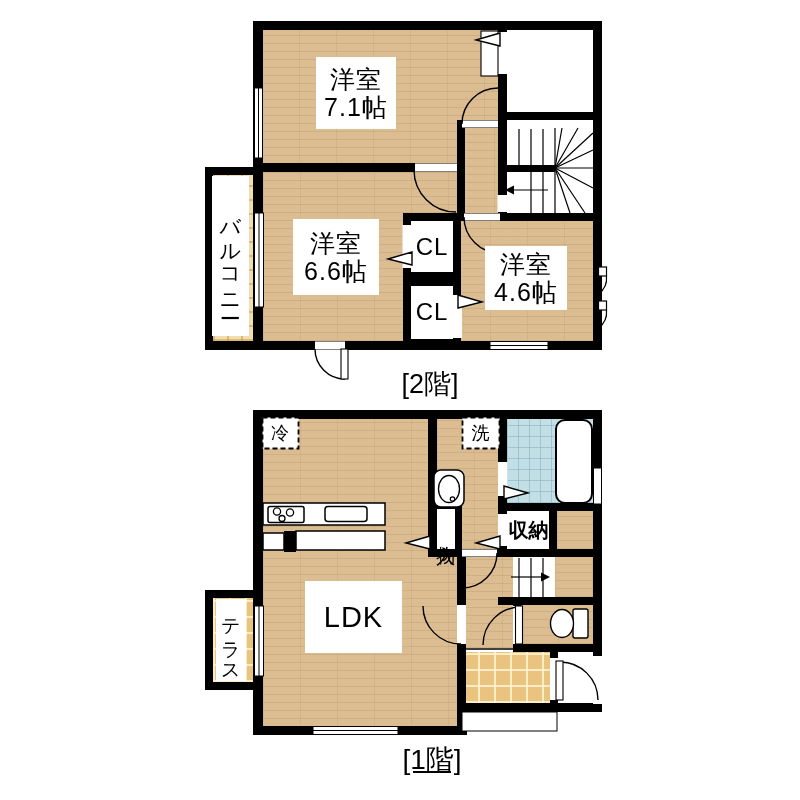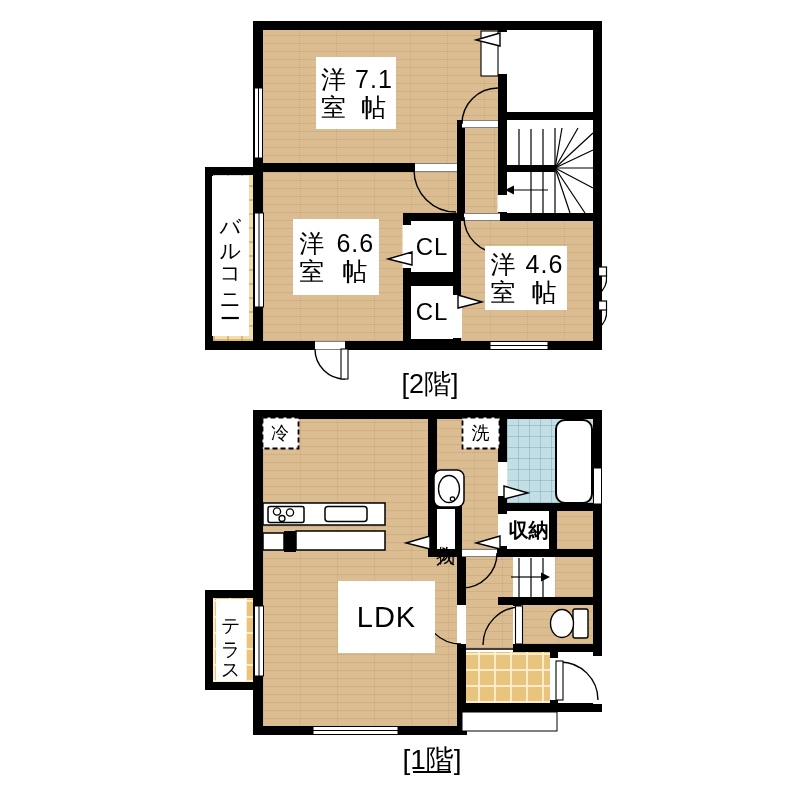--- a/index.html
+++ b/index.html
@@ -15,21 +15,21 @@
   .gtile{position:absolute;background-color:#e9c47f;
         background-image:repeating-linear-gradient(90deg, rgba(255,243,210,.85) 0 2px, transparent 2px 16px),
                          repeating-linear-gradient(0deg, rgba(255,243,210,.85) 0 2px, transparent 2px 16px);}
   .bath{position:absolute;background-color:#c2dfe6;
         background-image:repeating-linear-gradient(90deg, rgba(130,170,185,.5) 0 1px, transparent 1px 11px),
                          repeating-linear-gradient(0deg, rgba(130,170,185,.5) 0 1px, transparent 1px 11px);}
   .whitefloor{position:absolute;background:#ffffff;}
   .blackbox{position:absolute;background:#000;}
   svg#overlay{position:absolute;left:0;top:0;pointer-events:none;}
   
-  .lbl{position:absolute;display:flex;flex-direction:row;align-items:center;justify-content:center;
+  .lbl{position:absolute;display:flex;flex-direction:column;align-items:center;justify-content:center;
        background:#ffffff;line-height:1.12;text-align:center;letter-spacing:1px;}
   .lbl.nobg{background:transparent;}
   .vert{writing-mode:vertical-rl;text-orientation:upright;letter-spacing:2px;}
   .cap{position:absolute;background:transparent;text-align:center;}
 </style>
 </head>
 <body>
 
 <div id="canvas">
 
@@ -250,21 +250,21 @@
   <div class="lbl nobg" style="left:411px;top:296px;width:42px;height:32px;font-size:24px;">
     <span>CL</span>
   </div>
   <div class="lbl vert" style="left:212px;top:176px;width:37px;height:160px;font-size:21px;">
     <span>バルコニー</span>
   </div>
   <div class="cap" style="left:385px;top:366px;width:90px;height:26px;font-size:27px;">
     <span>[2階]</span>
   </div>
 
-  <div class="lbl" style="left:305px;top:581px;width:97px;height:72px;font-size:29px;margin-left:33px;">
+  <div class="lbl" style="left:305px;top:581px;width:97px;height:72px;font-size:29px;">
     <span>LDK</span>
   </div>
   <div class="lbl nobg vert" style="left:435px;top:508px;width:22px;height:46px;font-size:19px;letter-spacing:0;">
     <span>物入</span>
   </div>
   <div class="lbl nobg" style="left:506px;top:517px;width:45px;height:26px;font-size:20px;letter-spacing:0;font-weight:bold;">
     <span>収納</span>
   </div>
   <div class="lbl vert" style="left:216px;top:599px;width:30px;height:82px;font-size:19px;letter-spacing:1px;">
     <span>テラス</span>

